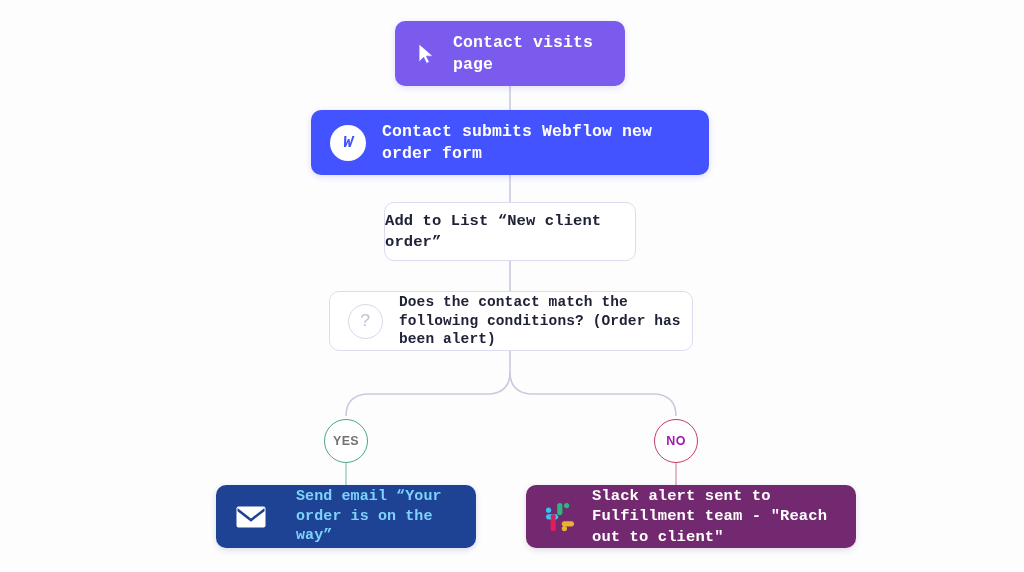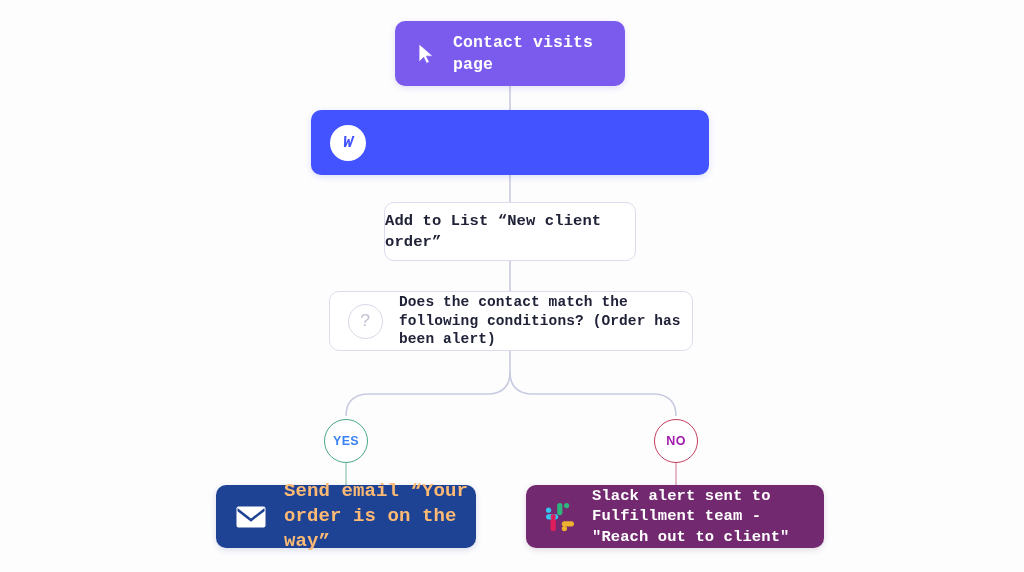--- a/index.html
+++ b/index.html
@@ -150,55 +150,55 @@
     justify-content: center;
     font-size: 12.5px;
     font-weight: bold;
     letter-spacing: 0.4px;
     box-sizing: border-box;
   }
   #badge-yes {
     left: 324px;
     top: 419px;
     border: 1.5px solid #4aa883;
-    color: #3b82f6;
+    color: #737373;
   }
   #badge-no {
     left: 654px;
     top: 419px;
     border: 1.5px solid #c43d5e;
     color: #a21caf;
   }
 
   
   #node-email {
     left: 216px;
     top: 485px;
     width: 260px;
     height: 63px;
     background: #1f4394;
     padding-left: 20px;
     box-shadow: 0 2px 6px rgba(25, 50, 120, 0.16);
   }
   #node-email .node-label {
-    color: #fdba74;
-    font-size: 19px;
-    margin-left: 18px;
+    color: #7dd3fc;
+    font-size: 15px;
+    margin-left: 30px;
   }
   .envelope-icon {
     width: 30px;
     height: 22px;
     flex: 0 0 auto;
   }
 
   
   #node-slack {
     left: 526px;
     top: 485px;
-    width: 298px;
+    width: 330px;
     height: 63px;
     background: #72296f;
     padding-left: 18px;
     box-shadow: 0 2px 6px rgba(90, 30, 90, 0.16);
   }
   #node-slack .node-label {
     color: #ffffff;
     font-size: 15.5px;
     margin-left: 16px;
   }
@@ -236,20 +236,21 @@
     <svg class="cursor-icon" viewBox="0 0 19 21">
       <path d="M2 1 L2 19 L6.6 14.4 L9.6 20.4 L12.4 19 L9.4 13.2 L16 13.2 Z" fill="#ffffff" stroke="#7b5bed" stroke-width="0.8" stroke-linejoin="round"></path>
     </svg>
     <span class="node-label">Contact visits page</span>
   </div>
 
   <div class="node" id="node-webflow">
     <div class="webflow-badge">
       <span>W</span>
     </div>
+    <span class="node-label">Contact submits Webflow new order form</span>
   </div>
 
   <div class="node" id="node-addlist">
     <span class="node-label">Add to List “New client order”</span>
   </div>
 
   <div class="node" id="node-condition">
     <div class="question-badge">
       <span>?</span>
     </div>

